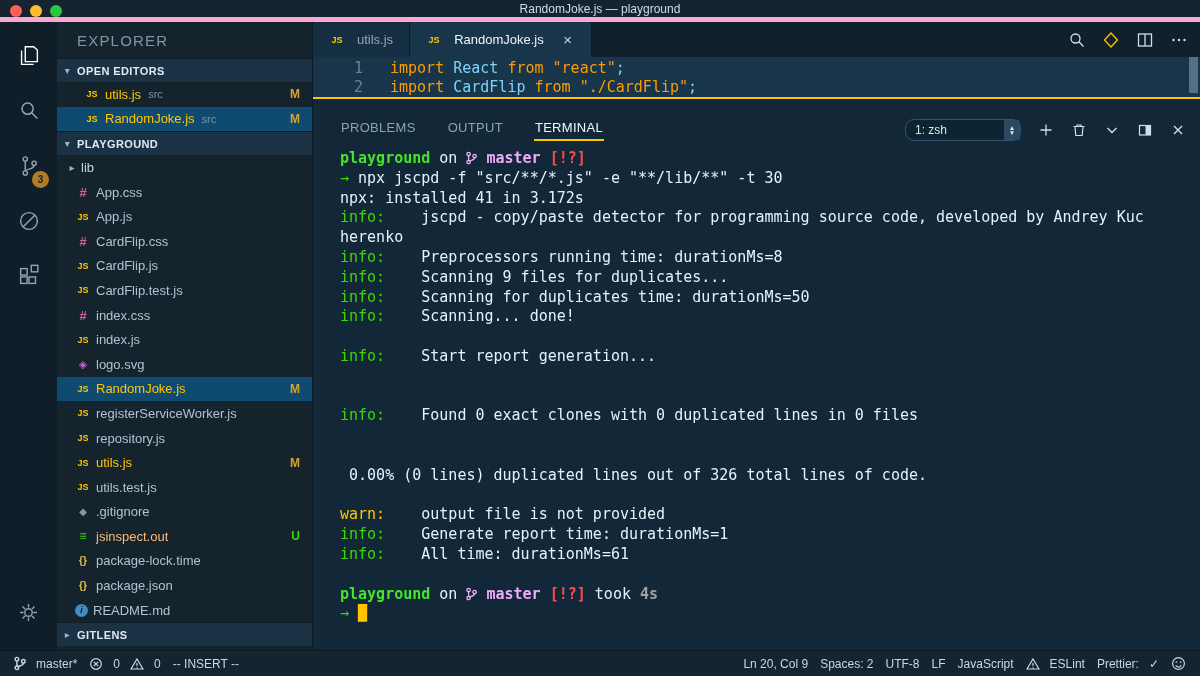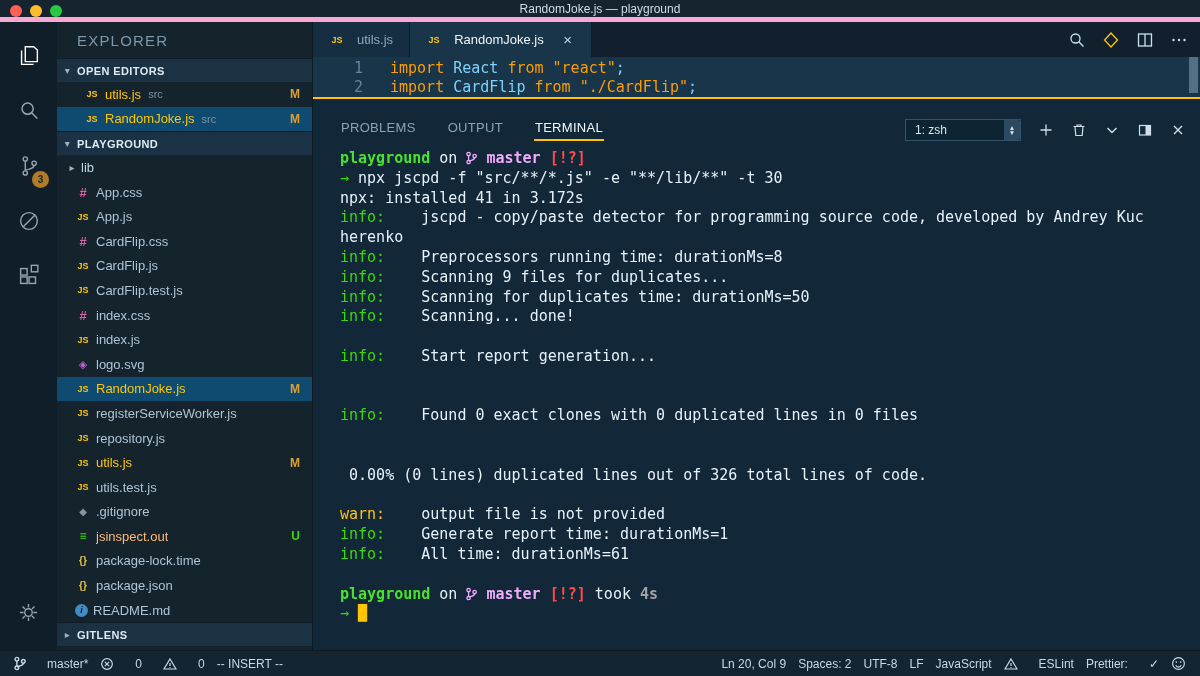--- a/index.html
+++ b/index.html
@@ -68,39 +68,39 @@
   .tok-plain{color:#7dd3fc}
   .ed-scrollbar{position:absolute;top:0;right:2px;width:9px;height:36px;background:rgba(180,210,230,.38)}
 
   
   .panel{flex:1;background:#122738;border-top:2px solid #ffc600;display:flex;flex-direction:column;min-height:0}
   .panel-header{height:42px;display:flex;align-items:flex-end;padding:18px 14px 0 27px;flex-shrink:0}
   .ptabs{display:flex;gap:30px}
   .ptab{font-size:13px;letter-spacing:.3px;color:#87a5ba;padding:7px 1px 4px;border-bottom:2px solid transparent}
   .ptab.active{color:#f2f8fc;border-bottom-color:#ffc600}
   .panel-actions{margin-left:auto;display:flex;align-items:center;gap:17px;color:#cfe0ec}
-  .shell-select{display:flex;align-items:center;height:22px;background:#0d2433;border:1px solid #33536b;border-radius:0;padding-left:9px;font-size:12px;color:#d7e6f0;width:116px}
+  .shell-select{display:flex;align-items:center;height:22px;background:#0d2433;border:1px solid #33536b;border-radius:9px;padding-left:9px;font-size:12px;color:#d7e6f0;width:116px}
   .stepper{margin-left:auto;width:16px;height:20px;background:#2b4a61;border-radius:0 2px 2px 0;display:flex;flex-direction:column;align-items:center;justify-content:center;color:#d7e6f0}
   .stepper span{font-size:6.5px;line-height:5.5px}
   .pa-icon{display:flex;align-items:center;justify-content:center}
   .terminal{flex:1;overflow:hidden;font-family:"DejaVu Sans Mono",monospace;font-size:15px;padding:8px 0 0 27px;color:#e6f2fa;white-space:pre}
   .tline{height:19.8px;line-height:19.8px}
   .t-fg{color:#e6f2fa}
   .t-green{color:#3ad900}
   .t-greenB{color:#47e22b;font-weight:bold}
   .t-yellow{color:#ffc600}
   .t-yellowB{color:#a3a3a3;font-weight:bold}
   .t-purpleB{color:#f0abfc;font-weight:bold}
   .t-redB{color:#ff4a4a;font-weight:bold}
   .t-cursor{color:#ffc600}
   .t-icon svg{vertical-align:-2px}
 
   
   .statusbar{height:26px;background:#142430;display:flex;align-items:center;padding:0 8px;font-size:12px;color:#c6d9e4;position:relative;border-top:1px solid #0c1a26}
-  .sb-item{display:flex;align-items:center;gap:21px;padding:0 6px;height:100%}
+  .sb-item{display:flex;align-items:center;gap:10px;padding:0 6px;height:100%}
   .sb-item svg{flex-shrink:0}
   .sb-blame{position:absolute;left:448px}
   .sb-right{margin-left:auto;display:flex;align-items:center}
   .check{color:#c6d9e4;font-size:12px}
 </style>
 </head>
 <body>
 
 <div class="titlebar">
   <div class="lights">

